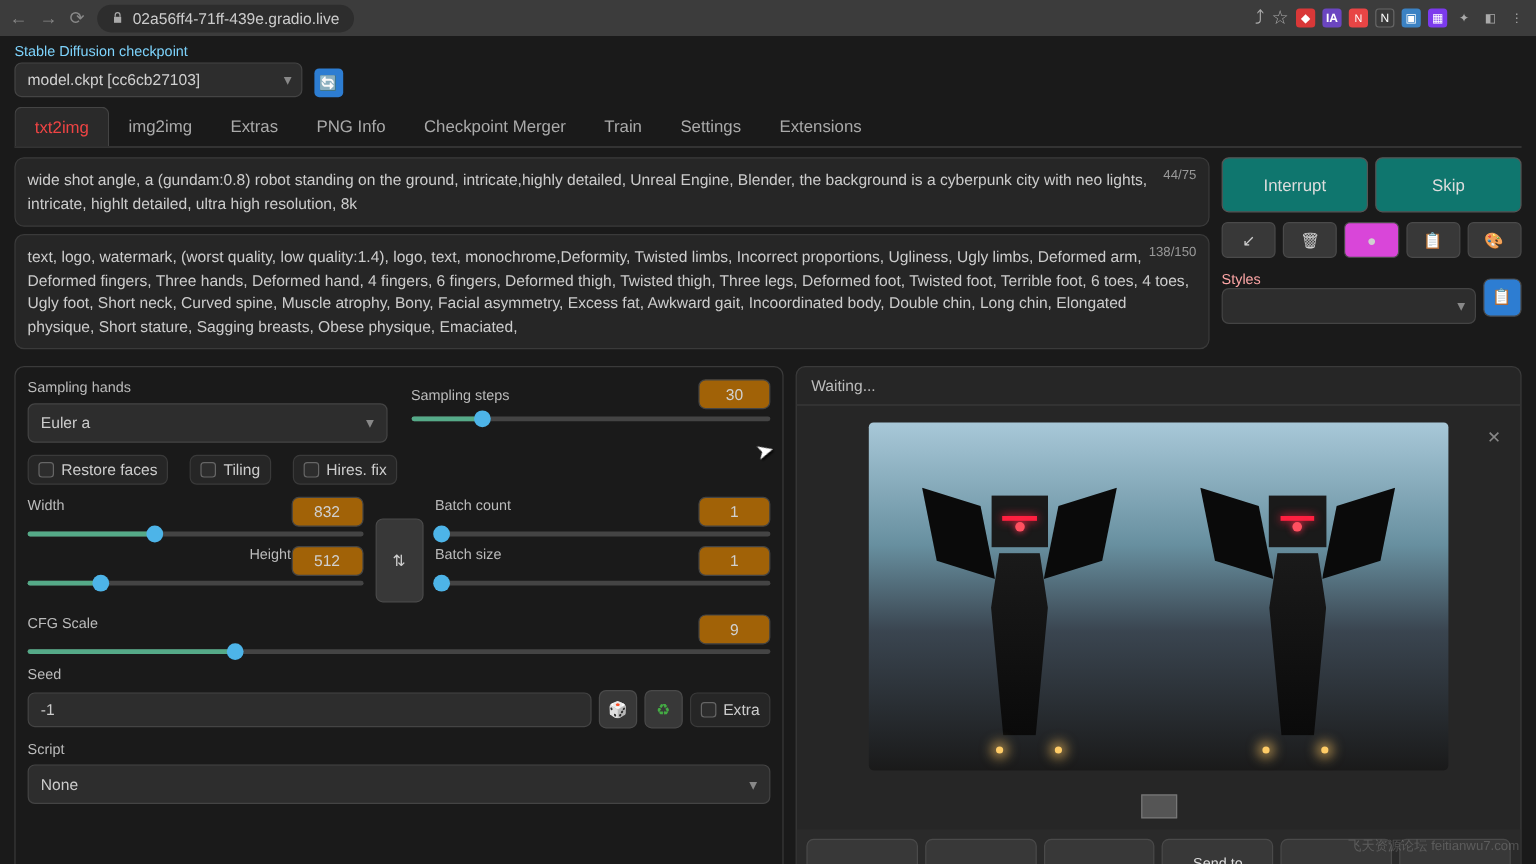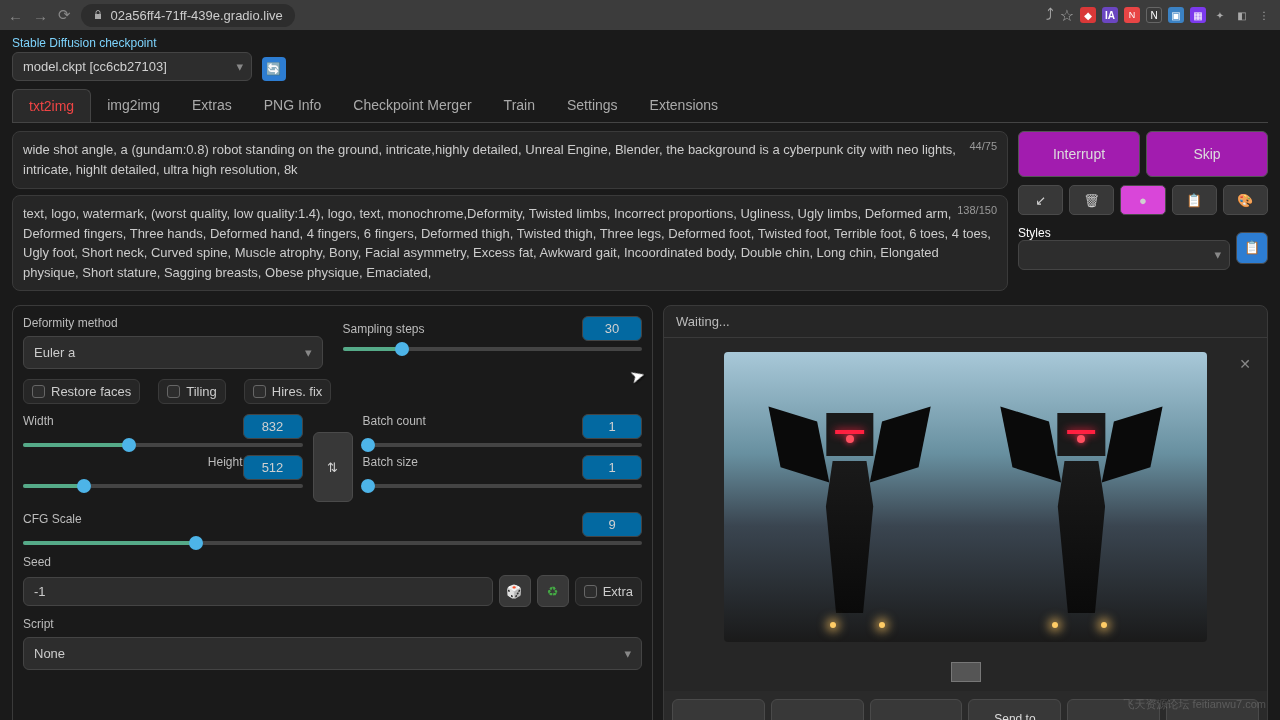--- a/index.html
+++ b/index.html
@@ -30,35 +30,35 @@
 
 
 .content { display: flex; gap: 10px; }
 .left { flex: 1; min-width: 0; }
 .right { width: 250px; }
 
 .prompt-box { background: #262626; border: 1px solid #3a3a3a; border-radius: 8px; padding: 8px 10px; margin-bottom: 6px; position: relative; color: #ccc; font-size: 13px; line-height: 1.5; min-height: 58px; }
 .token-count { position: absolute; top: 6px; right: 10px; font-size: 11px; color: #999; }
 
 .btn-row { display: flex; gap: 6px; margin-bottom: 8px; }
-.big-btn { flex: 1; background: #a21caf; border: 1px solid #555; border-radius: 6px; padding: 14px 0; text-align: center; color: #ddd; font-size: 14px; cursor: pointer; }
+.big-btn { flex: 1; background: #0f766e; border: 1px solid #555; border-radius: 6px; padding: 14px 0; text-align: center; color: #ddd; font-size: 14px; cursor: pointer; }
 .tool-row { display: flex; gap: 6px; margin-bottom: 10px; }
 .tool-btn { flex: 1; background: #383838; border: 1px solid #4a4a4a; border-radius: 5px; height: 30px; display: flex; align-items: center; justify-content: center; cursor: pointer; font-size: 13px; }
 .tb-pink { background: #d946d9; }
 .styles-row { display: flex; gap: 6px; align-items: center; }
-.styles-label { font-size: 12px; color: #ffffff; }
+.styles-label { font-size: 12px; color: #fca5a5; }
 .styles-select { flex: 1; background: #2d2d2d; border: 1px solid #444; border-radius: 6px; height: 30px; position: relative; }
 .styles-select::after { content: "▾"; position: absolute; right: 8px; top: 6px; color: #888; }
 .grp-label { font-size: 12px; color: #bbb; margin-bottom: 6px; display: block; }
 .dropdown { background: #2d2d2d; border: 1px solid #444; border-radius: 6px; padding: 8px 10px; position: relative; color: #ccc; width: 100%; }
 .dropdown::after { content: "▾"; position: absolute; right: 10px; color: #888; }
 .slider-track { flex: 1; height: 4px; background: #444; border-radius: 2px; position: relative; }
 .slider-fill { position: absolute; height: 100%; background: #5a8; border-radius: 2px; }
 .slider-thumb { position: absolute; width: 14px; height: 14px; background: #4db4e8; border-radius: 50%; top: 50%; transform: translate(-50%, -50%); }
-.slider-val { background: #0369a1; border: 1px solid #444; border-radius: 6px; padding: 4px 0; width: 60px; text-align: center; font-size: 13px; }
+.slider-val { background: #a16207; border: 1px solid #444; border-radius: 6px; padding: 4px 0; width: 60px; text-align: center; font-size: 13px; }
 
 .checks { display: flex; gap: 18px; margin: 10px 0; }
 .check { display: flex; align-items: center; gap: 6px; font-size: 13px; color: #ccc; background: #262626; padding: 4px 8px; border-radius: 6px; border: 1px solid #3a3a3a; }
 .cbox { width: 13px; height: 13px; border: 1px solid #666; border-radius: 3px; background: #2d2d2d; }
 
 .dims-grid { display: grid; grid-template-columns: 1fr 40px 1fr; gap: 10px; align-items: start; }
 .dim-col { display: flex; flex-direction: column; gap: 8px; }
 .swap-btn { background: #383838; border: 1px solid #4a4a4a; border-radius: 6px; height: 70px; display: flex; align-items: center; justify-content: center; margin-top: 18px; cursor: pointer; }
 
 .seed-row { display: flex; gap: 6px; align-items: center; }
@@ -173,21 +173,21 @@
         <div class="mini-btn" style="background:#2d7dd2">📋</div>
       </div>
     </div>
   </div>
 
   <div style="display:flex; gap:10px; margin-top:8px;">
     <div style="flex:1; border:1px solid #3a3a3a; border-radius:8px; padding:10px;">
 
       <div style="display:flex; gap:20px;">
         <div style="flex:1">
-          <span class="grp-label">Deformity method</span>
+          <span class="grp-label">Sampling hands</span>
           <div class="dropdown"><span>Euler a</span></div>
         </div>
         <div style="flex:1">
           <div style="display:flex; justify-content:space-between; align-items:center; margin-bottom:6px;">
             <span class="grp-label" style="margin:0">Sampling steps</span>
             <div class="slider-val">30</div>
           </div>
           <div class="slider-track">
             <div class="slider-fill" style="width:20%"></div>
             <div class="slider-thumb" style="left:20%"></div>

